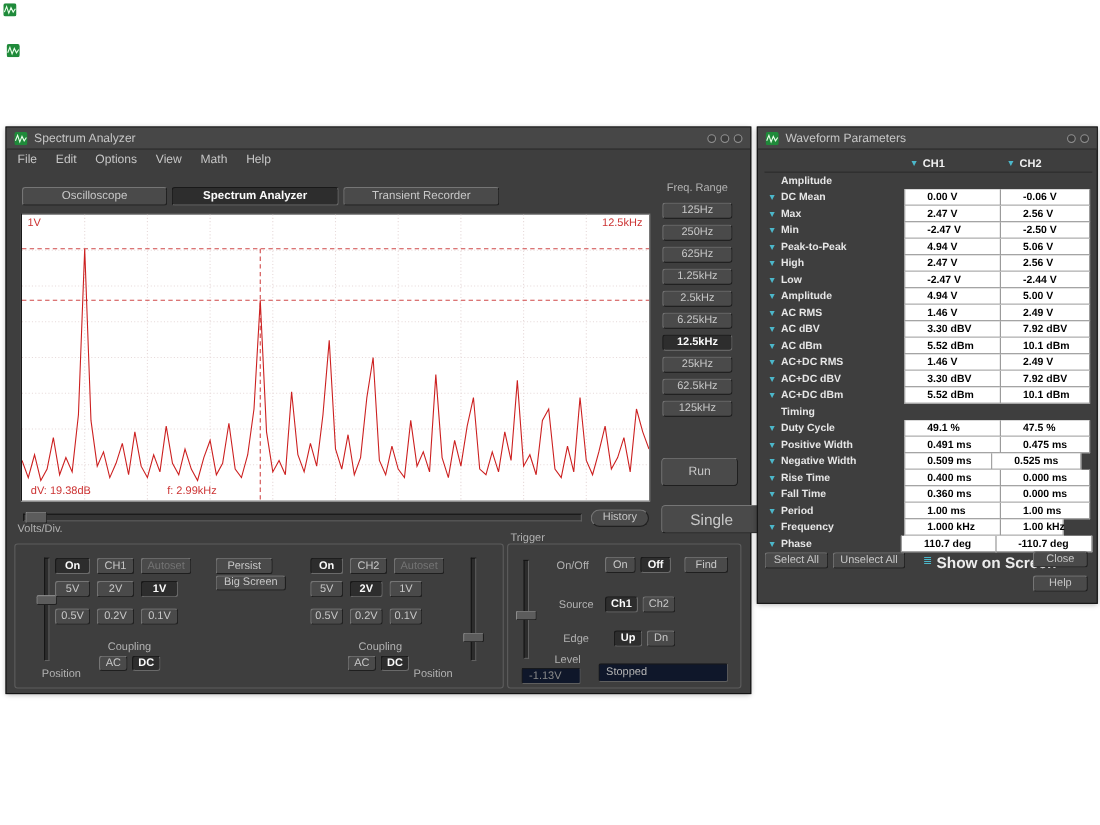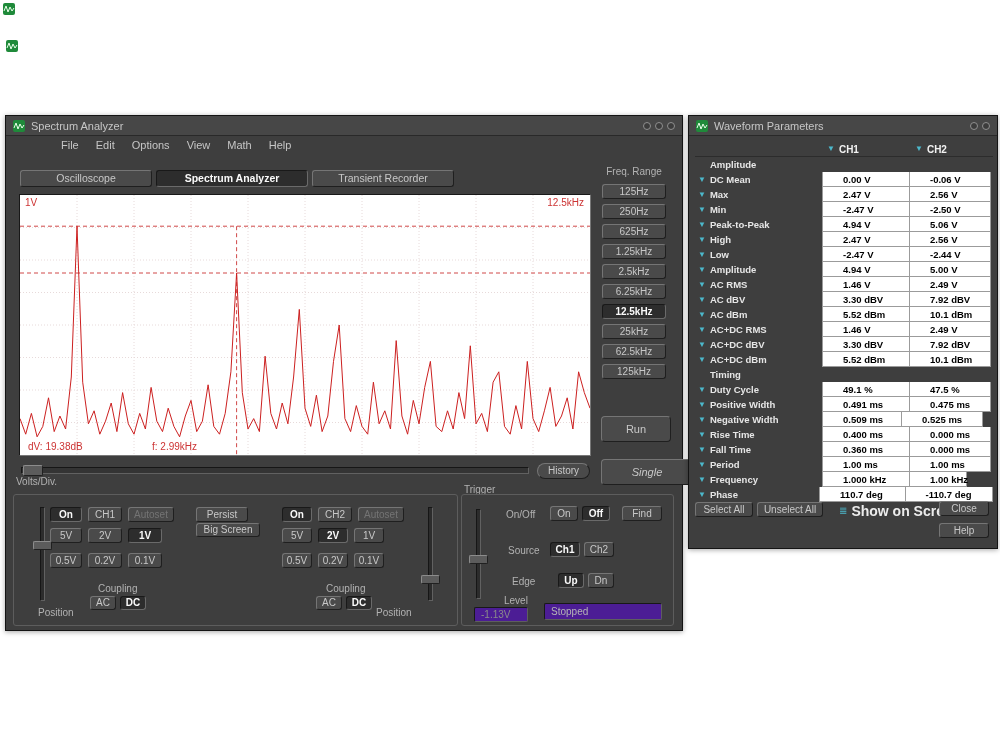--- a/index.html
+++ b/index.html
@@ -8,21 +8,21 @@
   .canvas { position:relative; width:1000px; height:750px; background:#fff; overflow:hidden; }
   .abs { position:absolute; }
 
   .window { position:absolute; background:#3e3e3e; border:1px solid #141414; box-shadow:0 1px 5px rgba(0,0,0,.35); }
   .titlebar { position:absolute; left:0; top:0; right:0; height:20px; display:flex; align-items:center; gap:6px;
               padding:0 7px; background:#474747; border-bottom:1px solid #292929; }
   .title { color:#c6c6c6; font-size:11px; white-space:nowrap; }
   .circles { margin-left:auto; display:flex; gap:4px; align-items:center; }
   .circle { width:8px; height:8px; border-radius:50%; background:#3c3c3c; border:1px solid #8f8f8f; display:inline-block; }
 
-  .menubar { position:absolute; left:0; top:21px; height:17px; display:flex; gap:17px; padding:2px 0 0 10px;margin-left:45px; }
+  .menubar { position:absolute; left:0; top:21px; height:17px; display:flex; gap:17px; padding:2px 0 0 10px; }
   .menu-item { color:#c6c6c6; font-size:11px; }
 
   .btn { background:#4a4a4a; border:1px solid; border-color:#757575 #1f1f1f #1f1f1f #757575; color:#c8c8c8;
          font-size:10px; display:flex; align-items:center; justify-content:center; border-radius:3px;
          white-space:nowrap; line-height:1; }
   .btn.pressed { background:#2d2d2d; border-color:#191919 #6a6a6a #6a6a6a #191919; color:#fafafa; font-weight:bold; }
   .btn.disabled { color:#747474; }
   .tab { font-size:10.5px; }
   .rounded { border-radius:8px; }
   .rounded4 { border-radius:4px; }
@@ -32,21 +32,21 @@
 
   .plot { background:#ffffff; border:1px solid; border-color:#181818 #787878 #787878 #181818; }
   .plot-label { color:#cc3333; font-size:10px; line-height:1; }
 
   .lbl { color:#b2b2b2; font-size:10px; white-space:nowrap; }
   .groupbox { border:1px solid #5d5d5d; border-radius:3px; }
 
   .vtrack { width:5px; background:#2c2c2c; border:1px solid; border-color:#161616 #616161 #616161 #161616; }
   .htrack { background:#343434; border:1px solid; border-color:#161616 #616161 #616161 #161616; }
   .vhandle { background:#5c5c5c; border:1px solid; border-color:#8c8c8c #202020 #202020 #8c8c8c; border-radius:2px; }
-  .display { background:#4c1d95; border:1px solid; border-color:#181818 #5e5e5e #5e5e5e #181818; color:#b5b5b5;
+  .display { background:#0f172a; border:1px solid; border-color:#181818 #5e5e5e #5e5e5e #181818; color:#b5b5b5;
              font-size:10px; display:flex; align-items:center; padding:0 6px; border-radius:2px; }
 
   .wp-table { position:absolute; left:6px; top:26px; width:298px; }
   .wp-row { display:flex; height:15px; }
   .wp-header { border-bottom:1px solid #2c2c2c; }
   .wp-cell-label { width:128px; display:flex; align-items:center; gap:4px; padding-left:3px;
                    color:#e6e6e6; font-size:9.5px; font-weight:bold; white-space:nowrap; }
   .wp-head { display:flex; align-items:center; gap:4px; padding-left:4px; color:#f2f2f2; font-size:10px; font-weight:bold; }
   .wp-val { background:#fff; border:1px solid #9b9b9b; border-top:0; margin-left:-1px; color:#000;
             font-size:9.5px; font-weight:bold; padding-left:20px; display:flex; align-items:center; white-space:nowrap; }
@@ -139,21 +139,21 @@
         <div class="btn freq-btn">1.25kHz</div>
         <div class="btn freq-btn">2.5kHz</div>
         <div class="btn freq-btn">6.25kHz</div>
         <div class="btn freq-btn pressed">12.5kHz</div>
         <div class="btn freq-btn">25kHz</div>
         <div class="btn freq-btn">62.5kHz</div>
         <div class="btn freq-btn">125kHz</div>
       </div>
 
     <div class="btn abs rounded4" style="left:595px;top:300px;width:70px;height:26px;font-size:11px;">Run</div>
-    <div class="btn abs rounded4" style="left:595px;top:343px;width:92px;height:26px;font-size:11px;font-style:italic;">Single</div>
+    <div class="btn abs rounded4" style="left:595px;top:343px;width:92px;height:26px;font-size:14px;">Single</div>
 
     <span class="lbl abs" style="left:10px;top:360px;">Volts/Div.</span>
     <div class="groupbox abs" style="left:7px;top:378px;width:445px;height:132px;">
       <div class="vtrack abs" style="left:26px;top:12px;height:94px;"></div>
       <div class="vhandle abs" style="left:19px;top:46px;width:19px;height:9px;"></div>
       <span class="lbl abs" style="left:24px;top:112px;">Position</span>
 
       <div class="btn abs pressed" style="left:36px;top:12px;width:32px;height:15px;">On</div>
       <div class="btn abs" style="left:74px;top:12px;width:34px;height:15px;">CH1</div>
       <div class="btn abs disabled" style="left:114px;top:12px;width:46px;height:15px;">Autoset</div>

